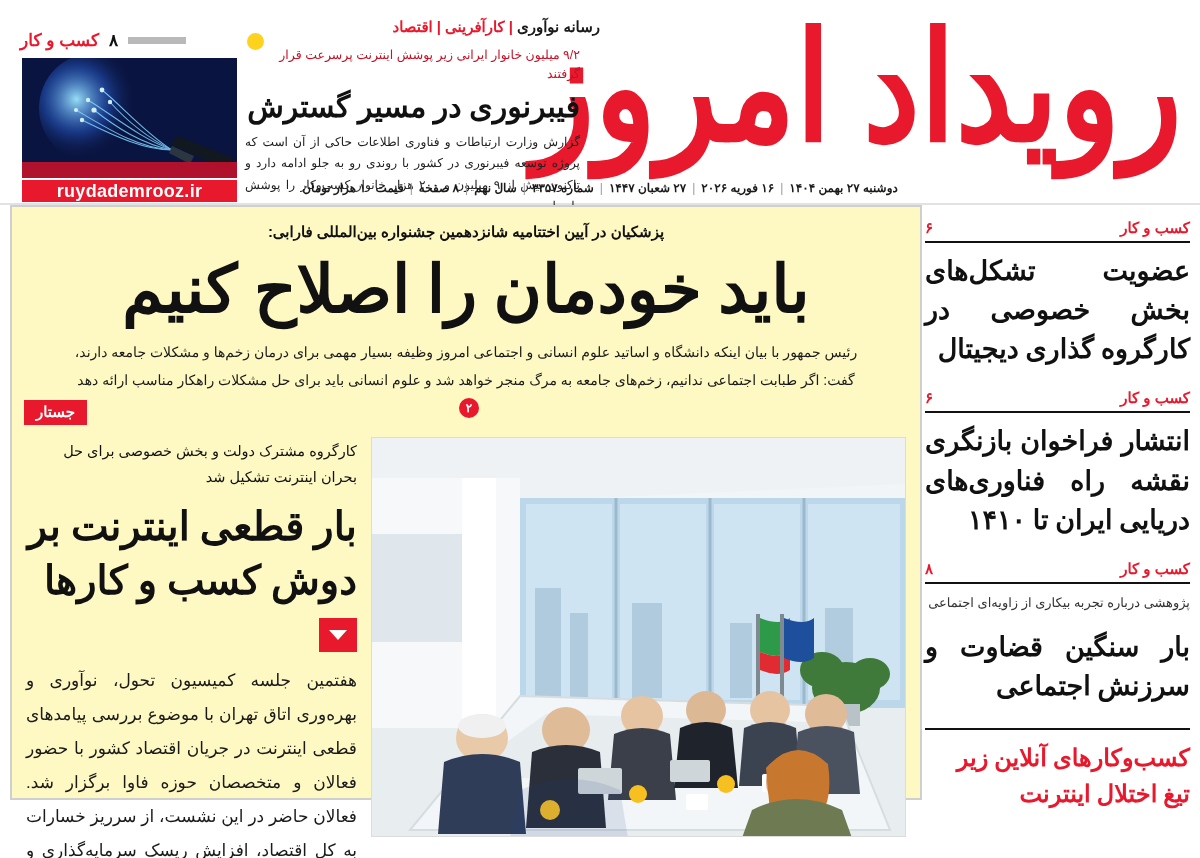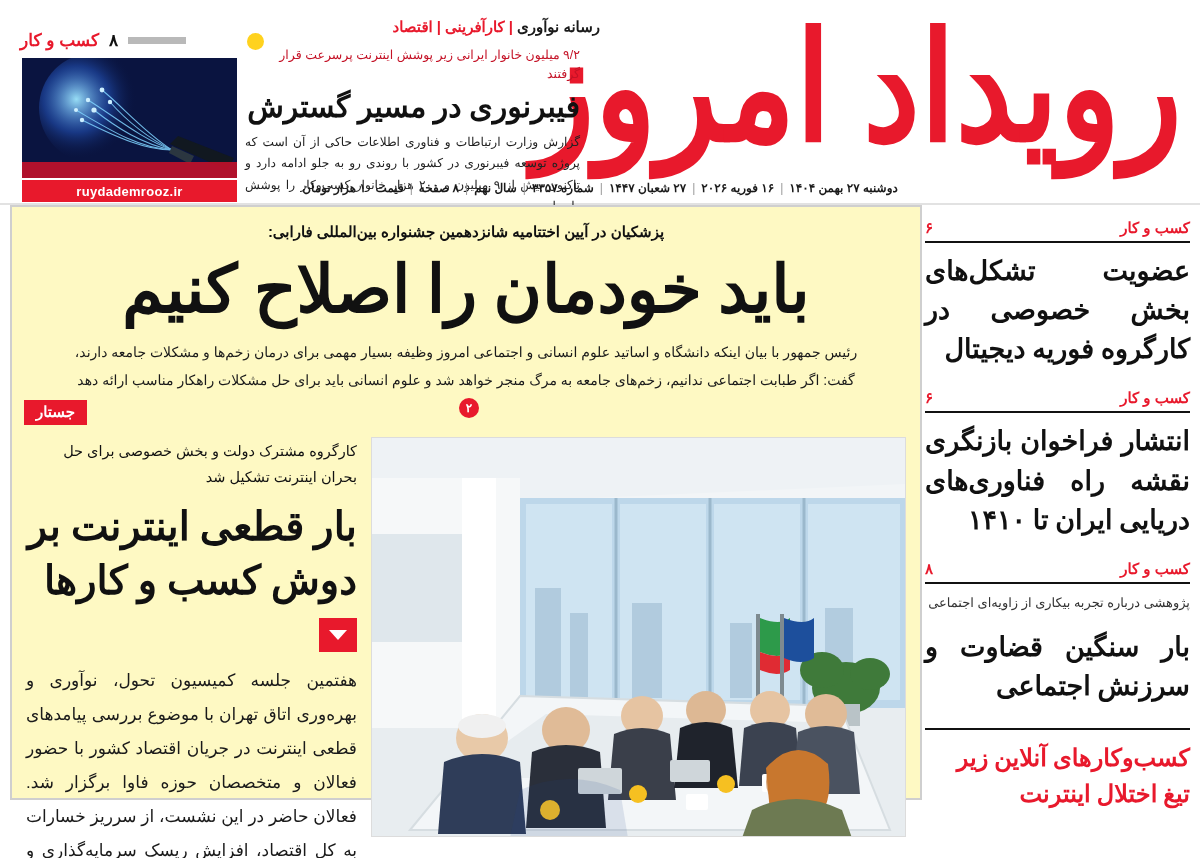--- a/index.html
+++ b/index.html
@@ -97,21 +97,21 @@
   }
   .top-photo .fiber {
     position: absolute; inset: 0;
   }
   .site-url {
     position: absolute;
     top: 180px; left: 22px;
     width: 215px; height: 22px;
     background: #e8192c;
     color: #fff;
-    font-size: 13px; font-weight: bold;
+    font-size: 18px; font-weight: bold;
     display: flex; align-items: center; justify-content: center;
     letter-spacing: .3px;
     font-family: "Liberation Sans", sans-serif;
     direction: ltr;
   }
   .yellow-dot {
     position: absolute;
     top: 33px; left: 247px;
     width: 17px; height: 17px; border-radius: 50%;
     background: #ffd21e;
@@ -350,21 +350,21 @@
 
   <div class="content">
 
     <div class="sidecol">
 
       <div class="side-item">
         <div class="side-head">
           <span class="cat">کسب و کار</span>
           <span class="pg">۶</span>
         </div>
-        <div class="side-title">عضویت تشکل‌های بخش خصوصی در کارگروه فوریه دیجیتال</div>
+        <div class="side-title">عضویت تشکل‌های بخش خصوصی در کارگروه گذاری دیجیتال</div>
       </div>
 
       <div class="side-item sp">
         <div class="side-head">
           <span class="cat">کسب و کار</span>
           <span class="pg">۶</span>
         </div>
         <div class="side-title">انتشار فراخوان بازنگری نقشه راه فناوری‌های دریایی ایران تا ۱۴۱۰</div>
       </div>
 

